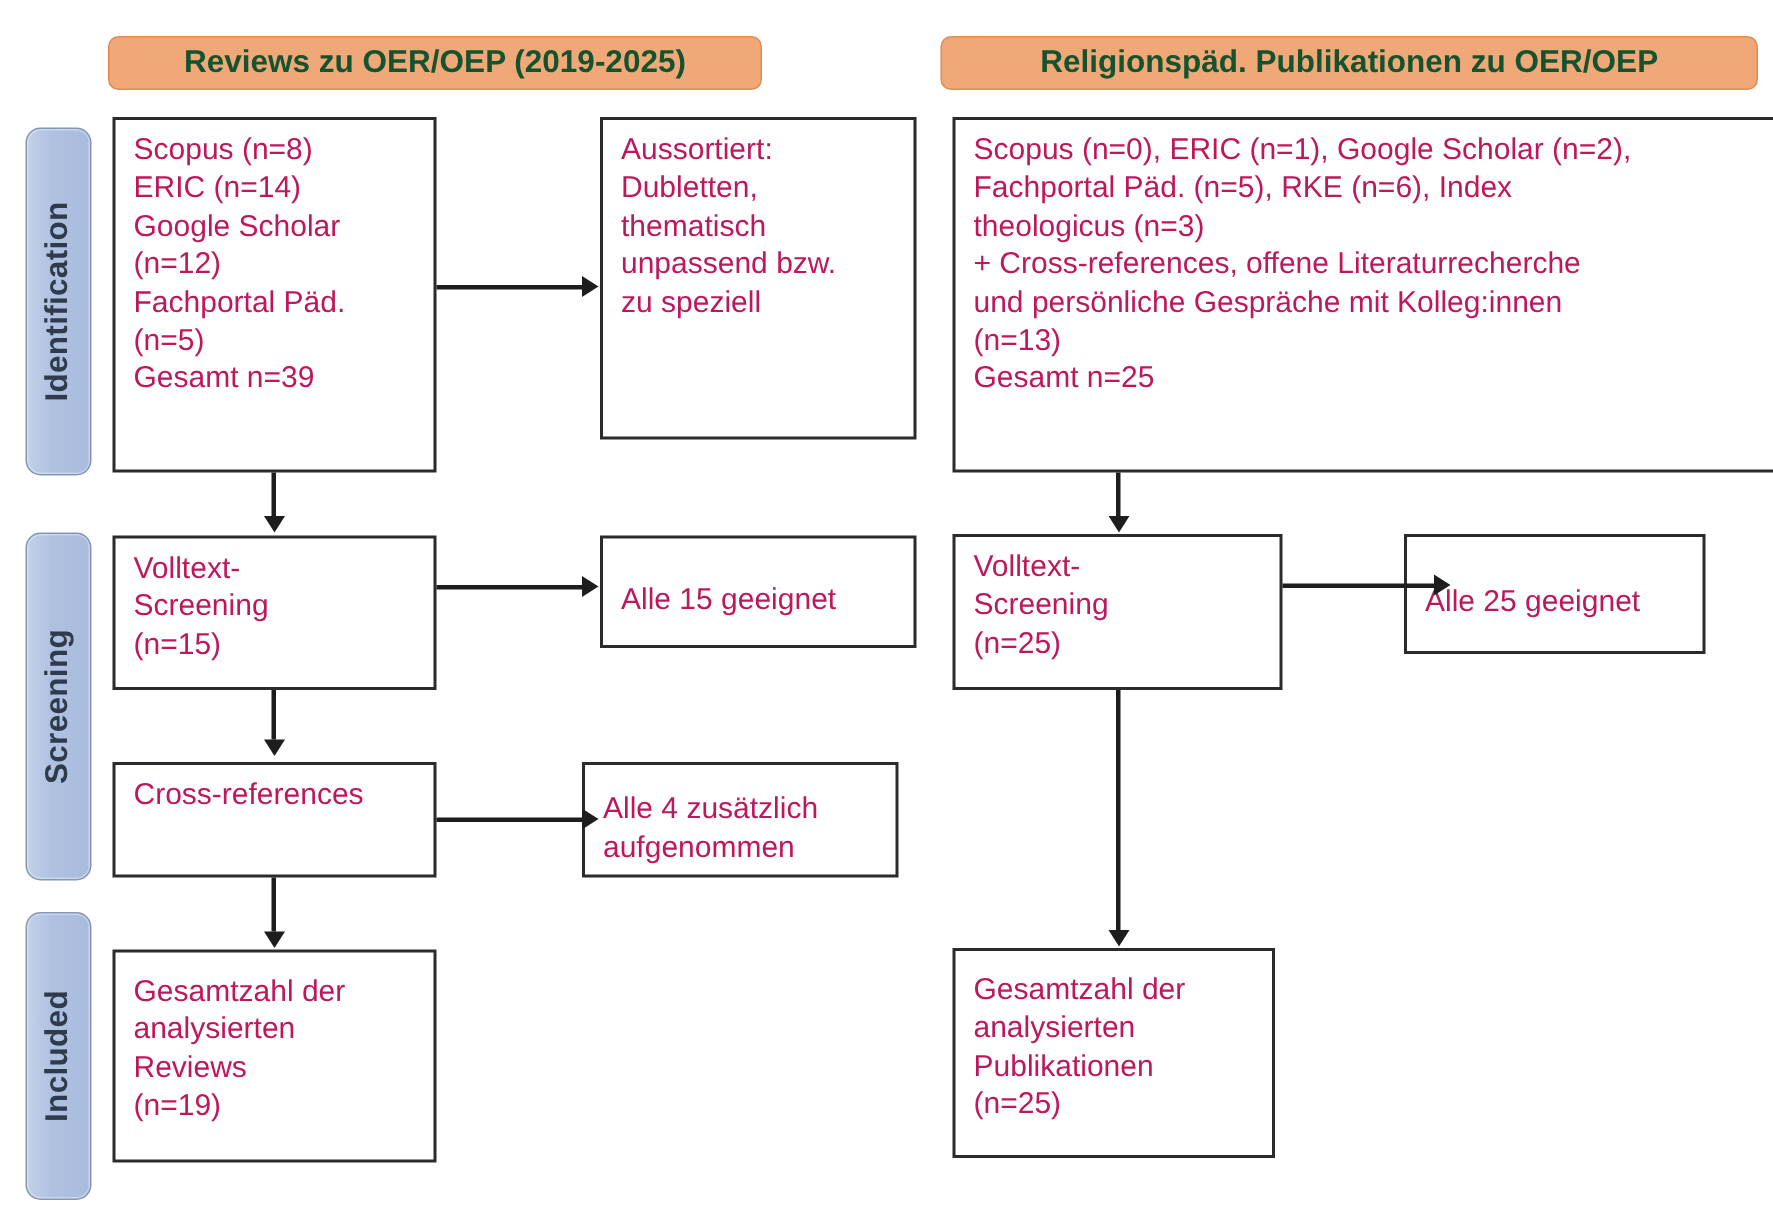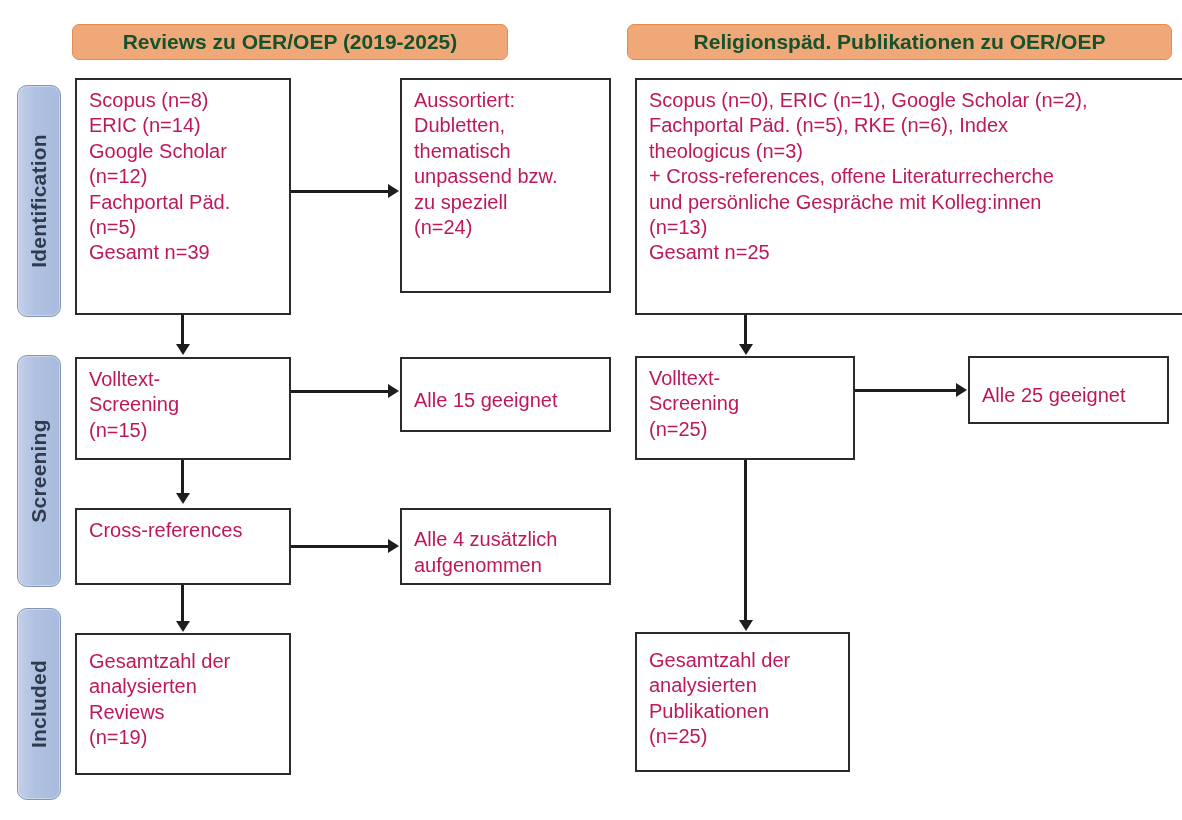--- a/index.html
+++ b/index.html
@@ -125,21 +125,20 @@
     <span class="line">(n=5)</span>
     <span class="line">Gesamt n=39</span>
   </div>
 
   <div class="flow-box" style="left:400px; top:78px; width:211px; height:215px;">
     <span class="line">Aussortiert:</span>
     <span class="line">Dubletten,</span>
     <span class="line">thematisch</span>
     <span class="line">unpassend bzw.</span>
     <span class="line">zu speziell</span>
-    <span class="line">(n=24)</span>
   </div>
 
   <div class="conn h" style="left:291px; top:190px; width:97px;"></div>
   <div class="arrow-right" style="left:388px; top:184px;"></div>
 
   <div class="conn v" style="left:181px; top:315px; width:3px; height:29px;"></div>
   <div class="arrow-down" style="left:176px; top:344px;"></div>
 
   <div class="flow-box" style="left:75px; top:357px; width:216px; height:103px;">
     <span class="line">Volltext-</span>
@@ -154,21 +153,21 @@
   <div class="conn h" style="left:291px; top:390px; width:97px;"></div>
   <div class="arrow-right" style="left:388px; top:384px;"></div>
 
   <div class="conn v" style="left:181px; top:460px; width:3px; height:33px;"></div>
   <div class="arrow-down" style="left:176px; top:493px;"></div>
 
   <div class="flow-box" style="left:75px; top:508px; width:216px; height:77px;">
     <span class="line">Cross-references</span>
   </div>
 
-  <div class="flow-box center-v" style="left:400px; top:508px; width:211px; height:77px;">
+  <div class="flow-box center-v" style="left:388px; top:508px; width:211px; height:77px;">
     <span class="line">Alle 4 zusätzlich</span>
     <span class="line">aufgenommen</span>
   </div>
 
   <div class="conn h" style="left:291px; top:545px; width:97px;"></div>
   <div class="arrow-right" style="left:388px; top:539px;"></div>
 
   <div class="conn v" style="left:181px; top:585px; width:3px; height:36px;"></div>
   <div class="arrow-down" style="left:176px; top:621px;"></div>
 
@@ -191,21 +190,21 @@
 
   <div class="conn v" style="left:744px; top:315px; width:3px; height:29px;"></div>
   <div class="arrow-down" style="left:739px; top:344px;"></div>
 
   <div class="flow-box" style="left:635px; top:356px; width:220px; height:104px;">
     <span class="line">Volltext-</span>
     <span class="line">Screening</span>
     <span class="line">(n=25)</span>
   </div>
 
-  <div class="flow-box center-v" style="left:968px; top:356px; width:201px; height:68px;">
+  <div class="flow-box center-v" style="left:936px; top:356px; width:201px; height:80px;">
     <span class="line">Alle 25 geeignet</span>
   </div>
 
   <div class="conn h" style="left:855px; top:389px; width:101px;"></div>
   <div class="arrow-right" style="left:956px; top:383px;"></div>
 
   <div class="conn v" style="left:744px; top:460px; width:3px; height:160px;"></div>
   <div class="arrow-down" style="left:739px; top:620px;"></div>
 
   <div class="flow-box" style="left:635px; top:632px; width:215px; height:140px; padding-top:14px;">

